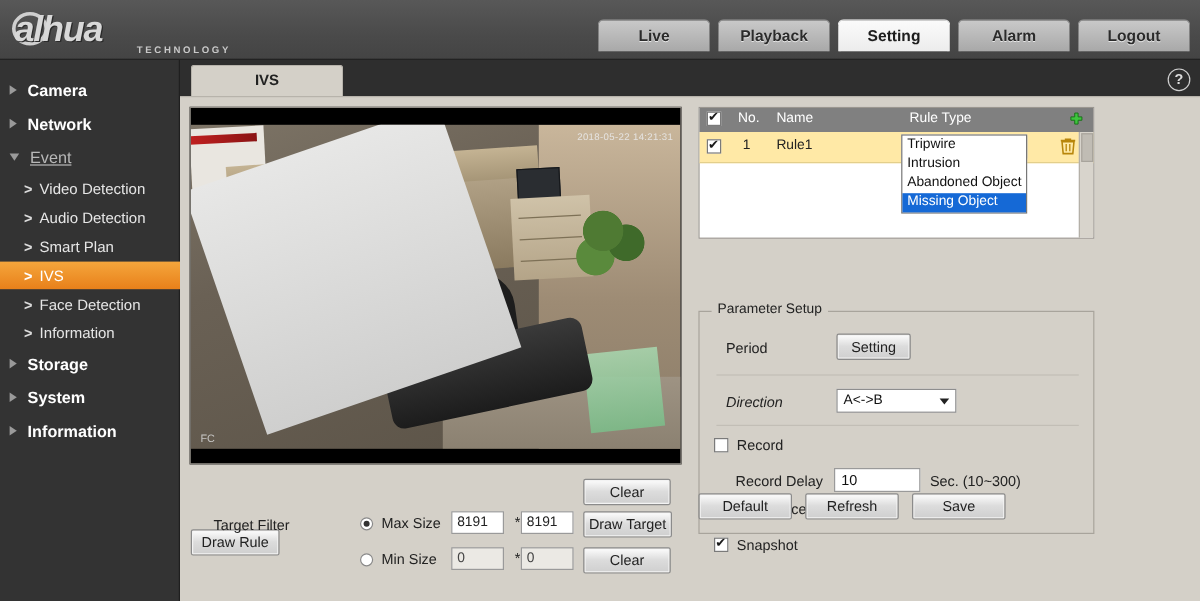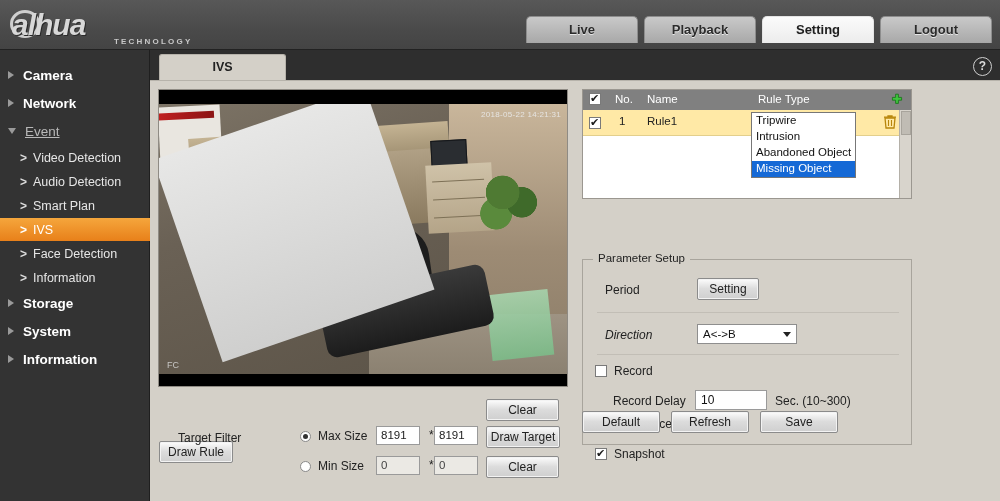--- a/index.html
+++ b/index.html
@@ -27,21 +27,21 @@
     position:absolute; left:0px; top:6px; width:30px; height:28px;
     border:3px solid #cfcfcf; border-radius:50%;
   }
   .logo-sub {
     position:absolute; left:104px; top:33px;
     font-size:8px; letter-spacing:2.2px; color:#c8c8c8; font-weight:bold;
   }
 
   .navtabs { position:absolute; right:8px; top:16px; display:flex; gap:6px; }
   .navtab {
-    width:112px; height:27px; line-height:25px; text-align:center;
+    width:94px; height:27px; line-height:25px; text-align:center;
     font-size:13px; font-weight:bold; color:#2b2b2b;
     background: linear-gradient(#c9c9c9, #a8a8a8);
     border:1px solid #8d8d8d; border-bottom:none;
     border-radius:5px 5px 0 0; cursor:pointer;
     text-shadow: 0 1px 0 #e8e8e8;
   }
   .navtab.active {
     background: linear-gradient(#fbfbfb, #ececec);
     border-color:#e4e4e4; color:#1d1d1d;
   }
@@ -296,20 +296,21 @@
   <div class="header">
     <div class="logo">
       <div class="logo-ring"></div>
       <div class="logo-mark">alhua</div>
       <div class="logo-sub">TECHNOLOGY</div>
     </div>
     <div class="navtabs">
       <div class="navtab">Live</div>
       <div class="navtab">Playback</div>
       <div class="navtab active">Setting</div>
+      <div class="navtab">Alarm</div>
       <div class="navtab">Logout</div>
     </div>
   </div>
 
   <div class="sidebar">
     <div class="nav-top">
       <span class="tri-right"></span>
       <span>Camera</span>
     </div>
     <div class="nav-top">

